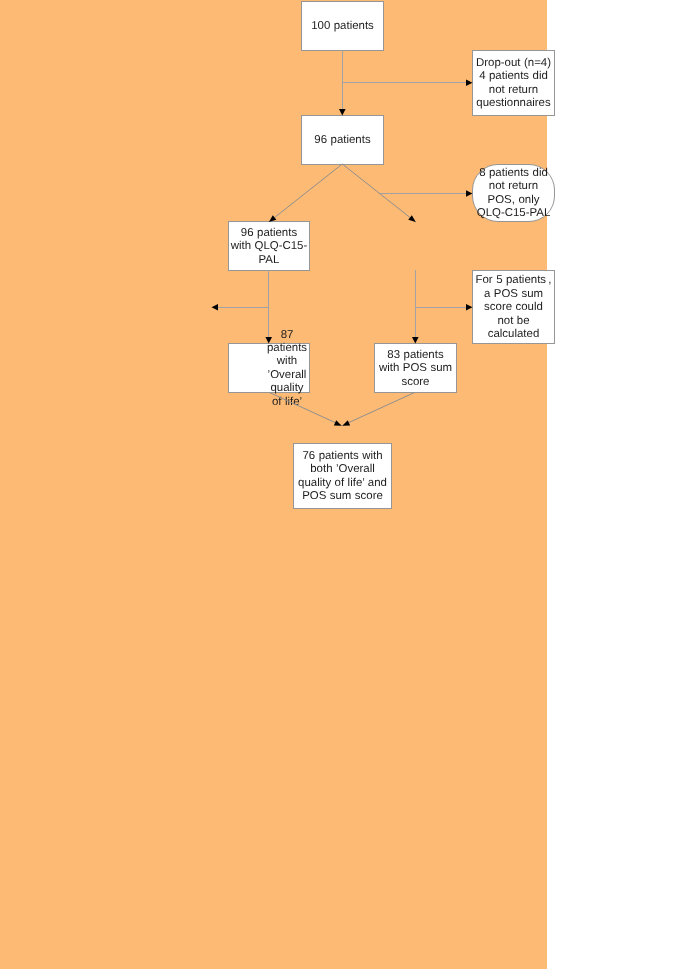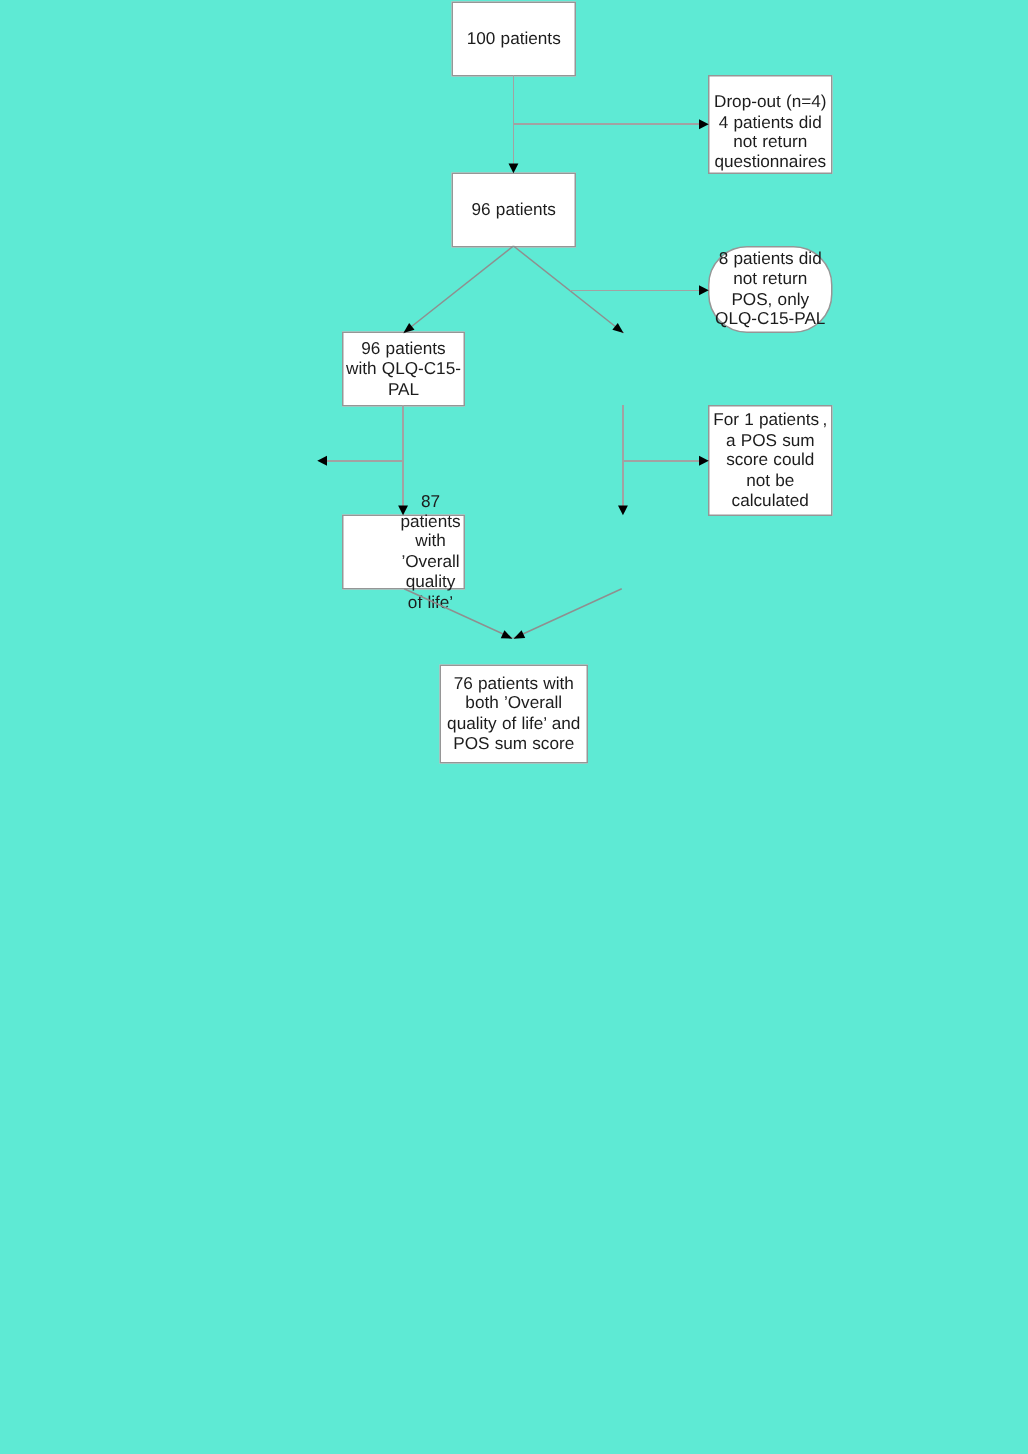--- a/index.html
+++ b/index.html
@@ -1,32 +1,32 @@
 <!DOCTYPE html>
 <html style="background: rgb(255, 255, 255);"><head>
 <meta charset="utf-8">
 <title>Patient flow diagram</title>
 <style>
   html,body{margin:0;padding:0;background:#ffffff;}
   body{width:685px;height:969px;overflow:hidden;
        font-family:"Liberation Sans",sans-serif;
        -webkit-font-smoothing:antialiased;
        text-rendering:geometricPrecision;}
-  #flow{position:relative;width:685px;height:969px;background:#5eead4;}
+  #flow{position:relative;width:547px;height:969px;background:#fdba74;}
   svg.edges{position:absolute;left:0;top:0;width:685px;height:969px;
             pointer-events:none;z-index:5;}
   .node{position:absolute;z-index:2;box-sizing:border-box;
         border:1px solid #969696;background:#ffffff;
         display:flex;align-items:center;justify-content:center;}
   .node .txt{font-size:11.45px;line-height:13.4px;color:#1c1c1c;
              text-align:center;white-space:pre-line;word-spacing:0.3px;
              transform:translateZ(0);position:relative;top:0.8px;}
   
   #node-total   {left:301px;top:1px;  width:83px;height:50px;}
-  #node-dropout {left:472px;top:50px; width:83px;height:66px;align-items:flex-end;}
+  #node-dropout {left:472px;top:50px; width:83px;height:66px;}
   #node-96      {left:301px;top:115px;width:83px;height:50px;}
   #node-nopos   {left:472px;top:164px;width:83px;height:58px;border-radius:26px;}
   #node-qlq     {left:228px;top:221px;width:82px;height:50px;}
   #node-pos     {left:374px;top:221px;width:83px;height:50px;}
   #node-noqol   {left:130px;top:282px;width:82px;height:50px;}
   #node-nosum   {left:472px;top:270px;width:83px;height:74px;}
   #node-87      {left:228px;top:343px;width:82px;height:50px;}
   #node-83      {left:374px;top:343px;width:83px;height:50px;}
   #node-76      {left:293px;top:443px;width:99px;height:66px;}
 </style>
@@ -99,33 +99,38 @@
 
   <div class="node" id="node-qlq" style="border-color: rgb(150, 150, 150); background: rgb(255, 255, 255);">
     <div class="txt" style="color: rgb(28, 28, 28);">96 patients
 with QLQ-C15-
 PAL</div>
   </div>
 
 
 
   <div class="node" id="node-nosum" style="border-color: rgb(150, 150, 150); background: rgb(255, 255, 255);">
-    <div class="txt" style="color: rgb(28, 28, 28);">For 1 patients ,
+    <div class="txt" style="color: rgb(28, 28, 28);">For 5 patients ,
 a POS sum
 score could
 not be
 calculated</div>
   </div>
 
   <div class="node" id="node-87" style="border-color: rgb(150, 150, 150); background: rgb(255, 255, 255);">
     <div class="txt" style="color: rgb(28, 28, 28); margin-left: 36px;">87 patients
 with ’Overall
 quality of life’</div>
   </div>
 
+  <div class="node" id="node-83" style="border-color: rgb(150, 150, 150); background: rgb(255, 255, 255);">
+    <div class="txt" style="color: rgb(28, 28, 28);">83 patients
+with POS sum
+score</div>
+  </div>
 
   <div class="node" id="node-76" style="border-color: rgb(150, 150, 150); background: rgb(255, 255, 255);">
     <div class="txt" style="color: rgb(28, 28, 28);">76 patients with
 both ’Overall
 quality of life’ and
 POS sum score</div>
   </div>
 
 </div>
 

